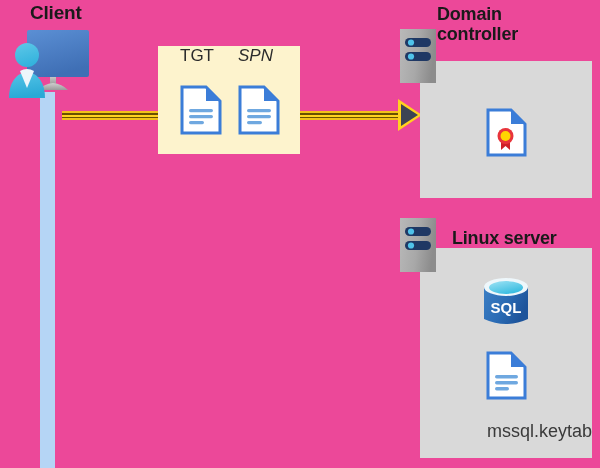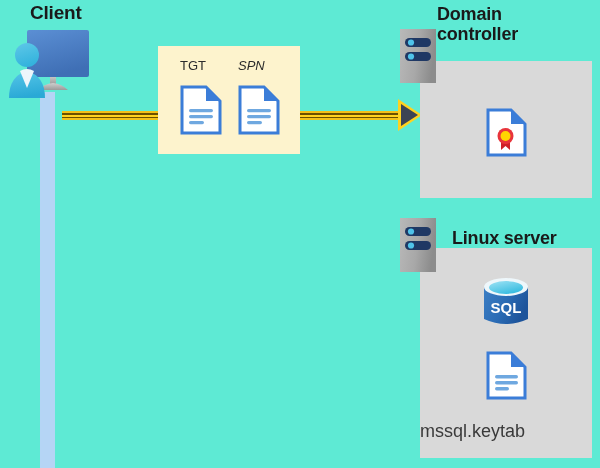--- a/index.html
+++ b/index.html
@@ -7,21 +7,21 @@
     padding: 0;
     background: #ffffff;
   }
   body {
     font-family: "Liberation Sans", "DejaVu Sans", sans-serif;
   }
   #canvas {
     position: relative;
     width: 600px;
     height: 468px;
-    background: #5eead4;
+    background: #ec4899;
     overflow: hidden;
   }
 
   
   .abs { position: absolute; text-decoration: underline; }
 
   
   .title-bold {
     position: absolute;
     font-weight: bold;
@@ -103,23 +103,23 @@
   
   #token-box {
     left: 158px;
     top: 46px;
     width: 142px;
     height: 108px;
     background: #fdf3cd;
   }
   .token-label {
     position: absolute;
-    font-size: 13px;
+    font-size: 17px;
     color: #2b2b2b;
-    top: 58px;
+    top: 46px;
   }
   #tgt-label { left: 180px; }
   #spn-label { left: 238px; font-style: italic; }
 
   .doc-icon { position: absolute; }
   #tgt-doc { left: 180px; top: 85px; }
   #spn-doc { left: 238px; top: 85px; }
 
   
   .gray-panel {
@@ -146,21 +146,21 @@
 
   
   #cert-doc { left: 486px; top: 108px; }
   #sql-icon { left: 481px; top: 277px; }
   #keytab-doc { left: 486px; top: 351px; }
   #keytab-label {
     position: absolute;
     left: 420px;
     top: 421px;
     width: 172px;
-    text-align: left;
+    text-align: right;
     font-size: 18px;
     color: #3a3a3a;
   }
 </style>
 </head>
 <body>
 
 <div id="canvas">
 
   <div id="client-lifeline" class="abs"></div>

